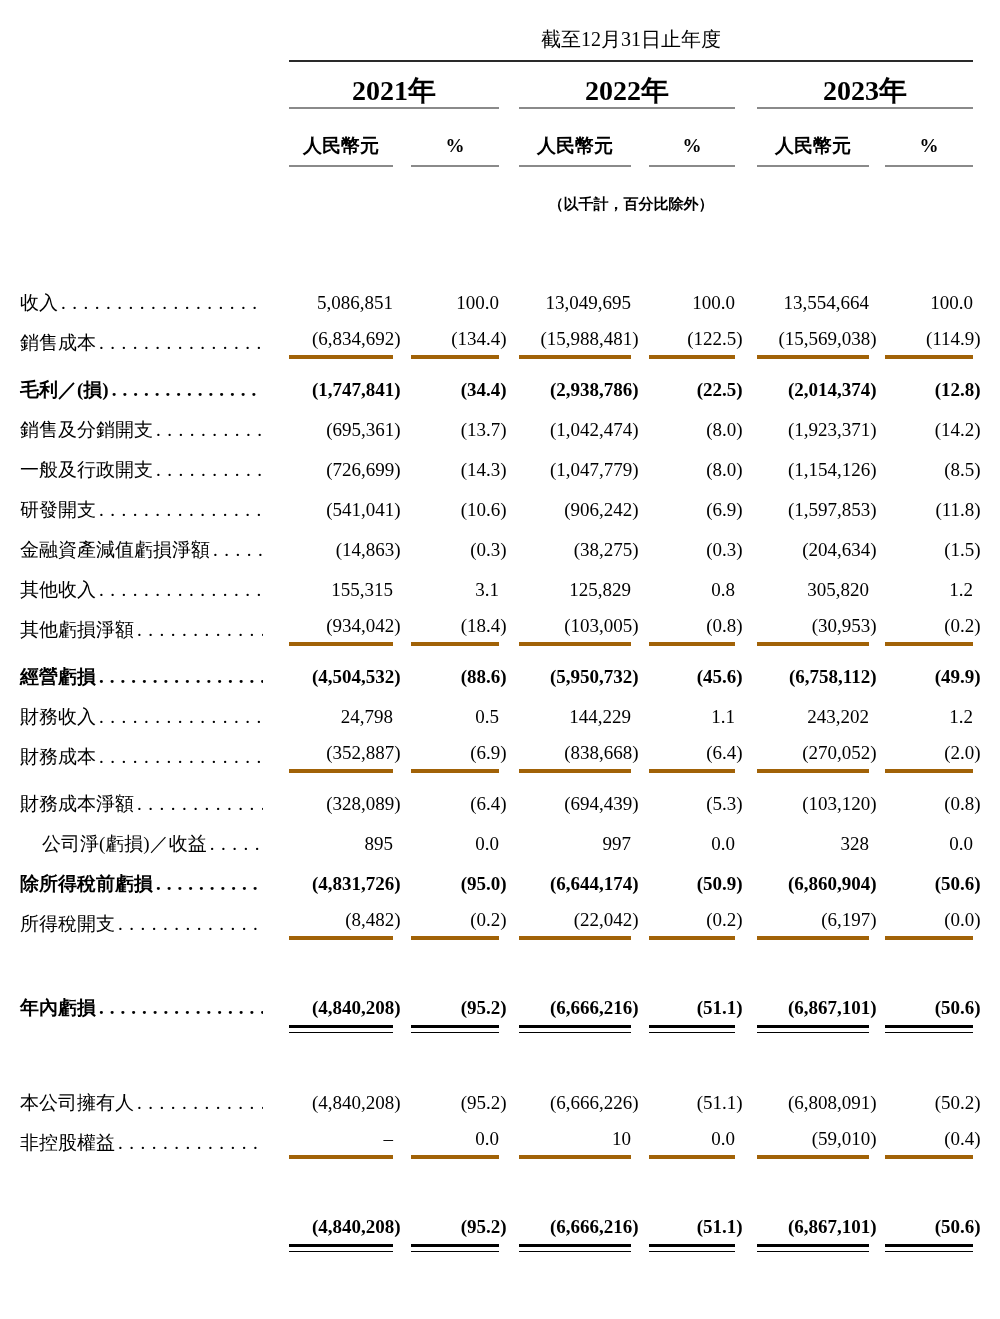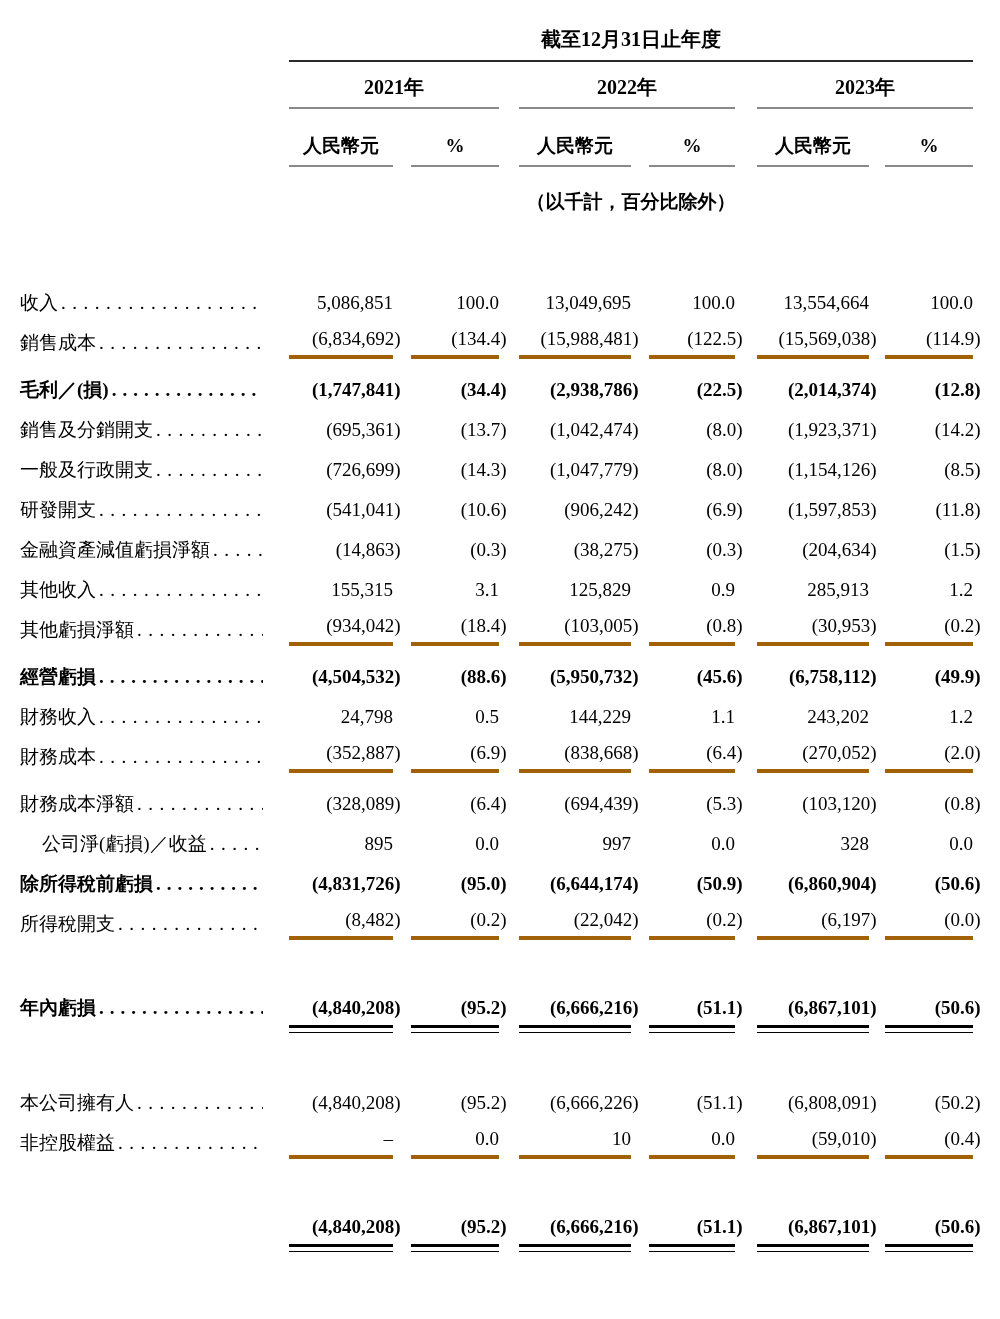--- a/index.html
+++ b/index.html
@@ -20,36 +20,36 @@
   col.g1{width:24px;} col.g2{width:18px;} col.g3{width:20px;}
   col.g4{width:18px;} col.g5{width:22px;} col.g6{width:16px;}
   col.c-rmb1{width:104px;} col.c-pct1{width:88px;}
   col.c-rmb2{width:112px;} col.c-pct2{width:86px;}
   col.c-rmb3{width:112px;} col.c-pct3{width:88px;}
 
   td, th { vertical-align:bottom; font-weight:normal; }
 
   
   thead .period-cell {
-    text-align:center; font-weight:bold; font-size:20px;
+    text-align:center; font-weight:normal; font-size:20px;
     height:46px; padding-bottom:9px;
     border-bottom:2px solid #2a2a2a;
   }
   thead .year-cell {
-    text-align:center; font-weight:bold; font-size:20px;
-    height:47px; padding-bottom:8px;
+    text-align:center; font-weight:bold; font-size:28px;
+    height:47px; 
     border-bottom:2px solid #8a8a8a;
   }
   thead .cur-cell {
     text-align:center; font-weight:bold; font-size:19px;
     height:58px; padding-bottom:8px;
     border-bottom:2px solid #8a8a8a;
   }
   thead .units-cell {
-    text-align:center; font-weight:bold; font-size:19px;
+    text-align:center; font-weight:bold; font-size:15px;
     height:52px; padding-bottom:6px;
   }
 
   
   tbody td { height:40px; padding-bottom:5px; white-space:nowrap; }
   tbody tr.pt td { height:47px; }
   tbody tr.bold td { font-weight:bold; }
 
   td.lblcell { overflow:visible;margin-left:33px; }
   .lblwrap { display:flex; align-items:baseline; width:100%; }
@@ -282,23 +282,23 @@
             <span class="leader">............................................................</span>
           </div>
         </td>
         <td></td>
         <td class="num"><span>155,315</span></td>
         <td></td>
         <td class="num"><span>3.1</span></td>
         <td></td>
         <td class="num"><span>125,829</span></td>
         <td></td>
-        <td class="num"><span>0.9</span></td>
-        <td></td>
-        <td class="num"><span>285,913</span></td>
+        <td class="num"><span>0.8</span></td>
+        <td></td>
+        <td class="num"><span>305,820</span></td>
         <td></td>
         <td class="num"><span>1.2</span></td>
       </tr>
       <tr>
         <td class="lblcell">
           <div class="lblwrap">
             <span class="lbl">其他虧損淨額</span>
             <span class="leader">............................................................</span>
           </div>
         </td>

